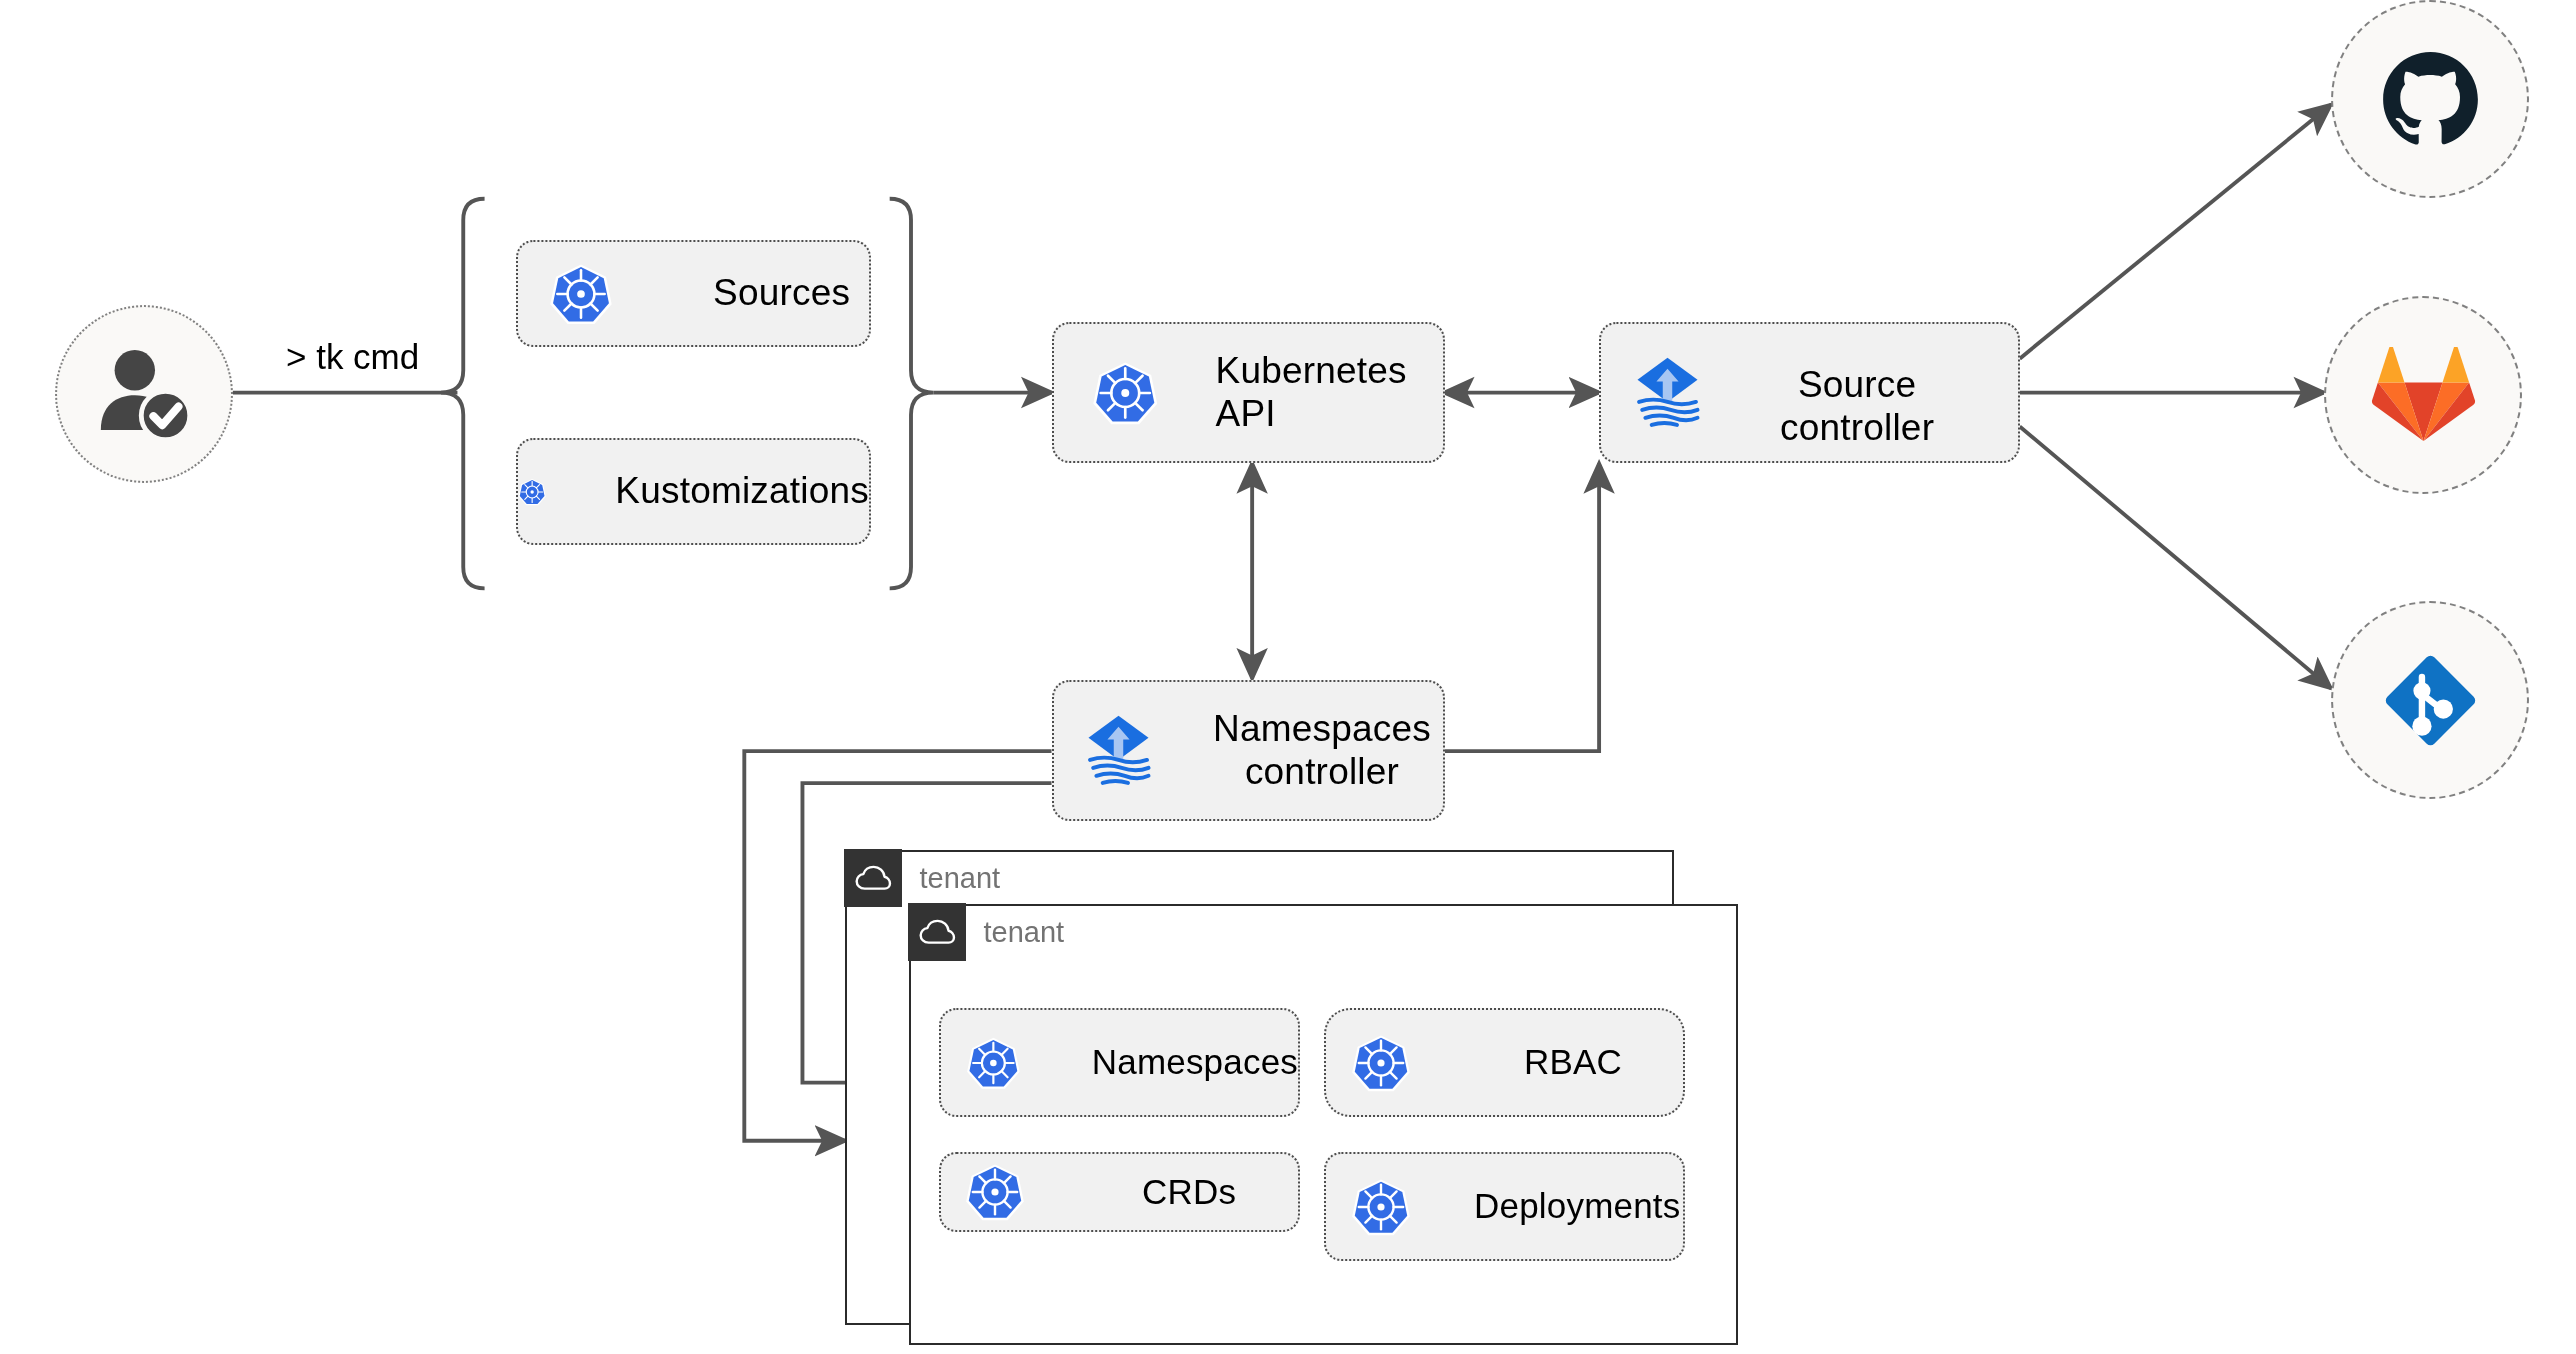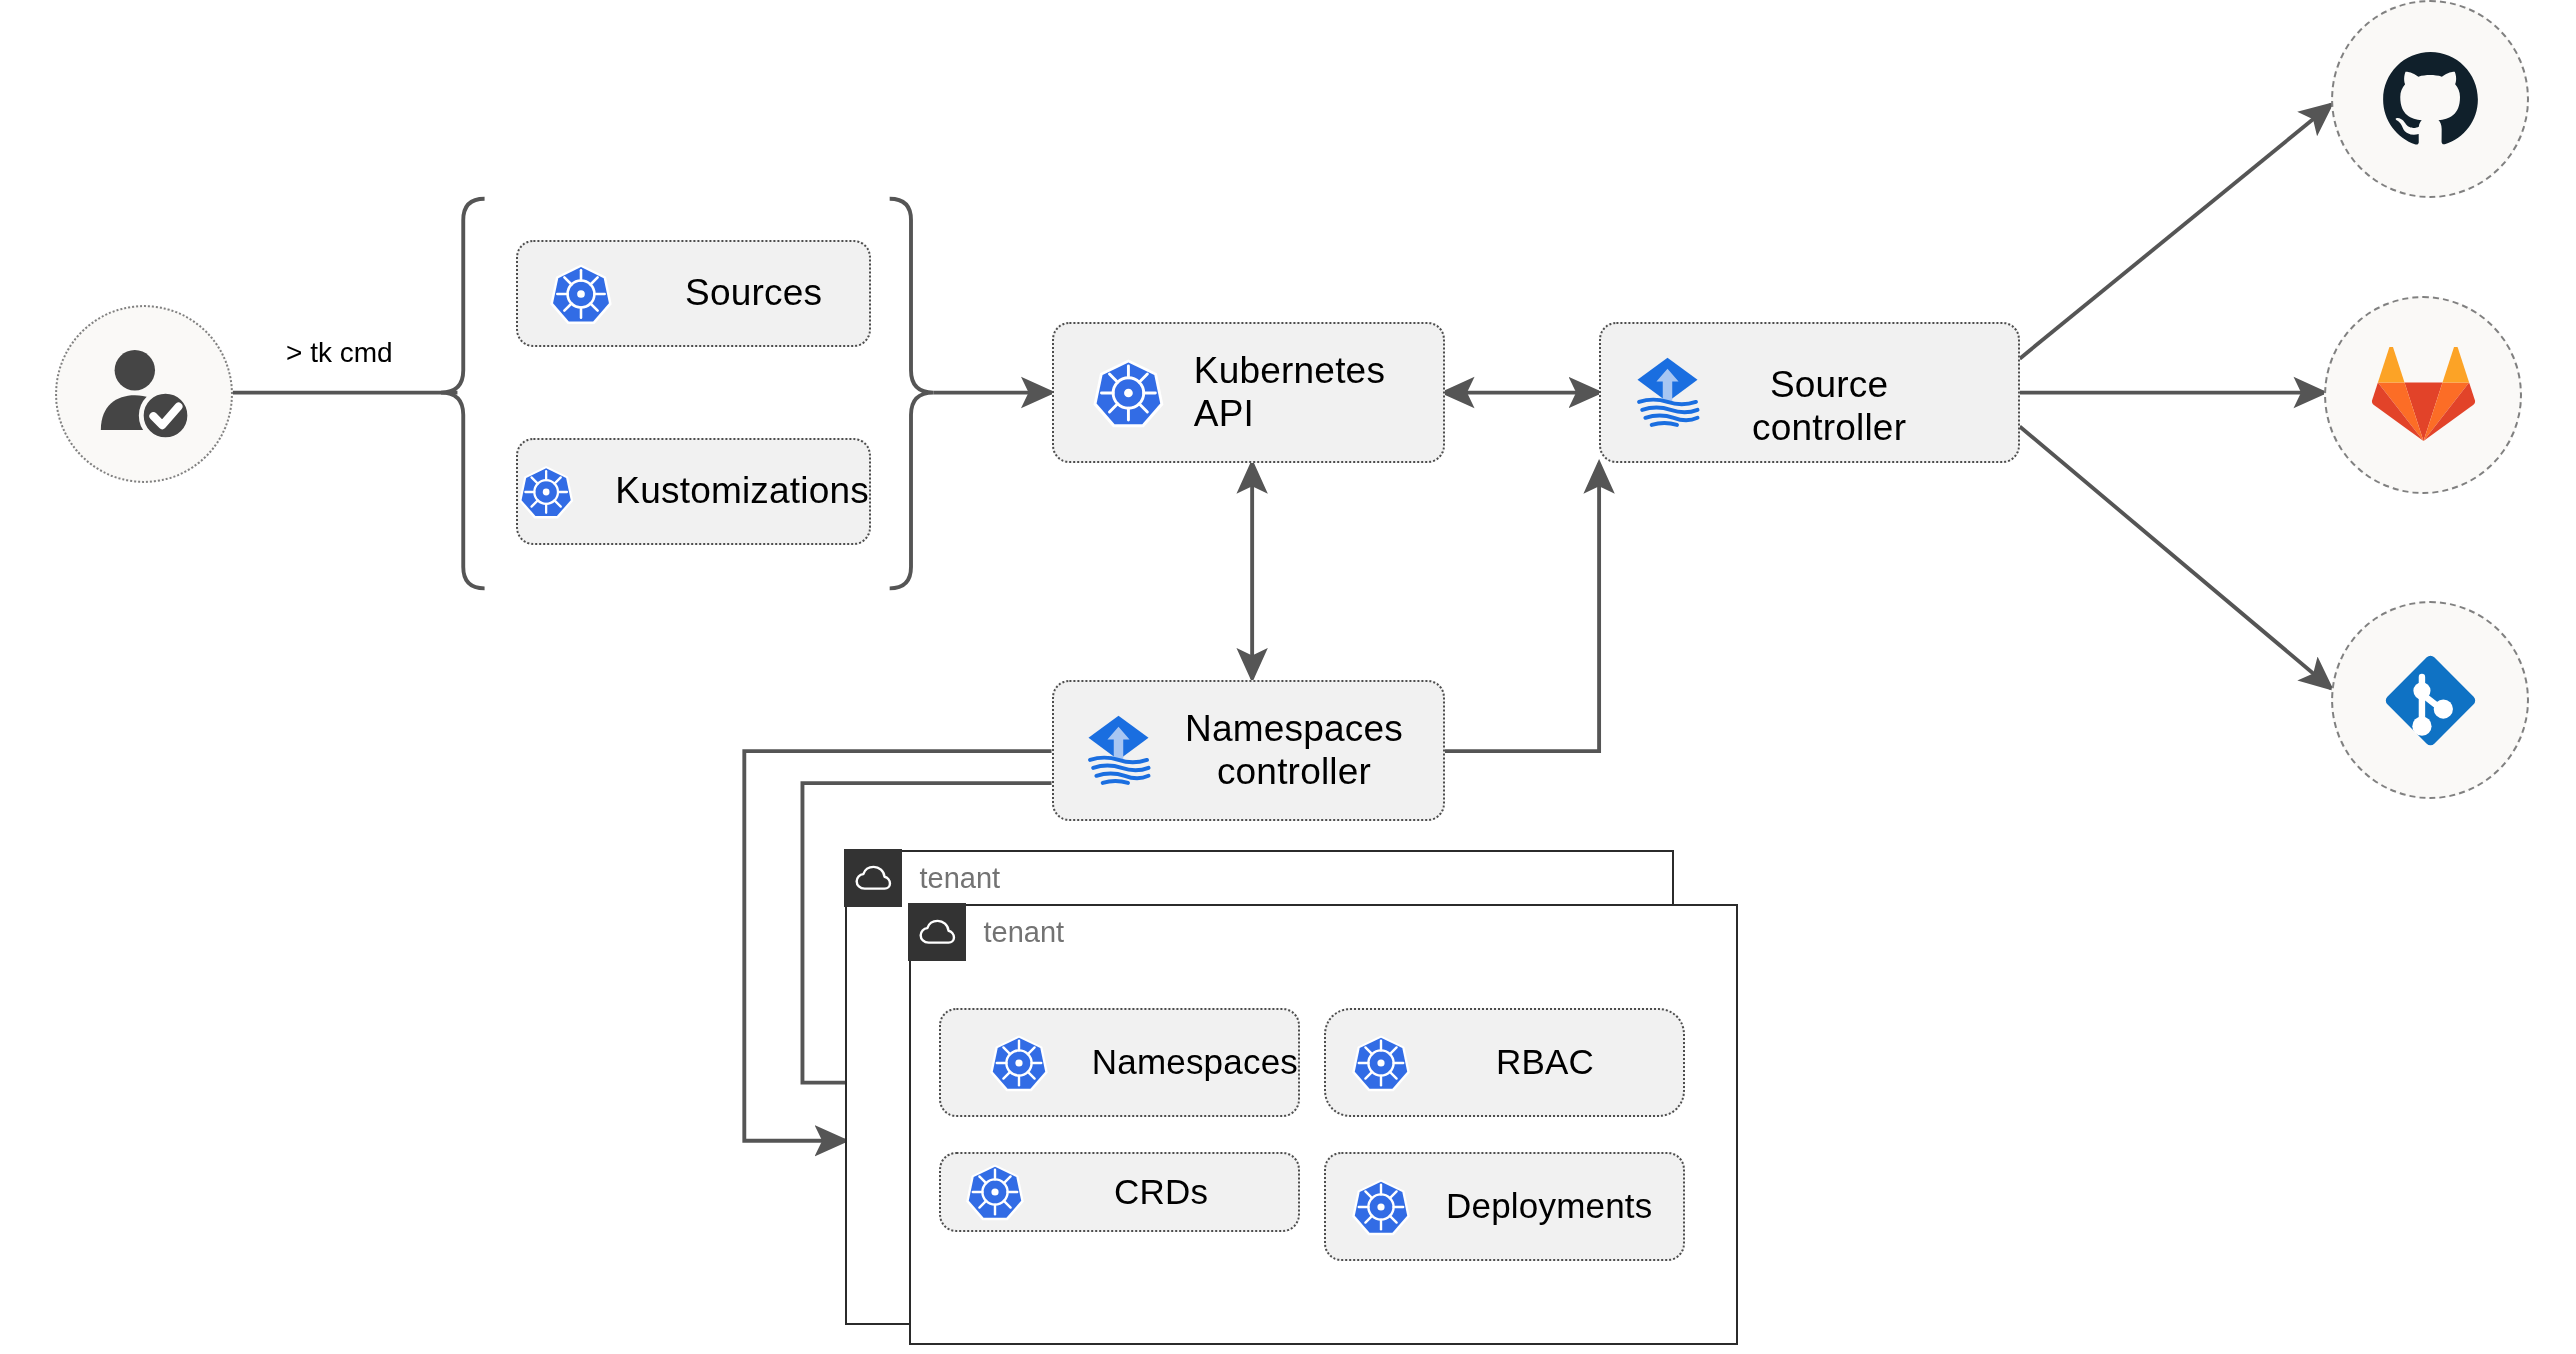--- a/index.html
+++ b/index.html
@@ -6,41 +6,41 @@
   body{width:2576px;height:1355px;overflow:hidden;
        font-family:"Liberation Sans","DejaVu Sans",sans-serif;color:#111;}
   #stage{position:relative;width:2576px;height:1355px;}
   #wires{position:absolute;left:0;top:0;width:2576px;height:1355px;pointer-events:none;}
 
   
   .node{position:absolute;box-sizing:border-box;}
 
   .dotted-card{
     background:#f1f1f1;border:2.9px dotted #4d4d4d;border-radius:17.4px;
-    display:flex;align-items:center;
+    display:flex;align-items:center;gap:28px;
   }
 
   .card-label{font-size:37px;line-height:1.16;color:#000;letter-spacing:0.2px;}
   .card-label.two-line{text-align:center;}
 
   .round-dashed{
     position:absolute;border-radius:50%;background:#faf9f7;
     display:flex;align-items:center;justify-content:center;
   }
   .round-dotted-border{border:2.9px dotted #808080;}
   .round-dashed-border{border:2.9px dashed #808080;}
 
   
   .tenant-window{position:absolute;background:#ffffff;border:2.9px solid #2b2b2b;box-sizing:border-box;}
   .tenant-head{position:absolute;left:-2.9px;top:-2.9px;height:58px;display:flex;align-items:stretch;}
   .tenant-badge{width:58px;height:58px;background:#333333;display:flex;align-items:center;justify-content:center;}
   .tenant-name{display:flex;align-items:center;padding:0 0 0 17.4px;font-size:29px;color:#737373;
                background:transparent;height:58px;}
 
-  .tk-label{position:absolute;font-size:28px;color:#000;}
+  .tk-label{position:absolute;font-size:35px;color:#000;}
 
   svg.icon{display:block;}
 </style>
 </head>
 <body>
 
 <div id="stage">
 
   <svg id="wires" viewBox="0 0 2658 1398" xmlns="http://www.w3.org/2000/svg">
     <defs>

